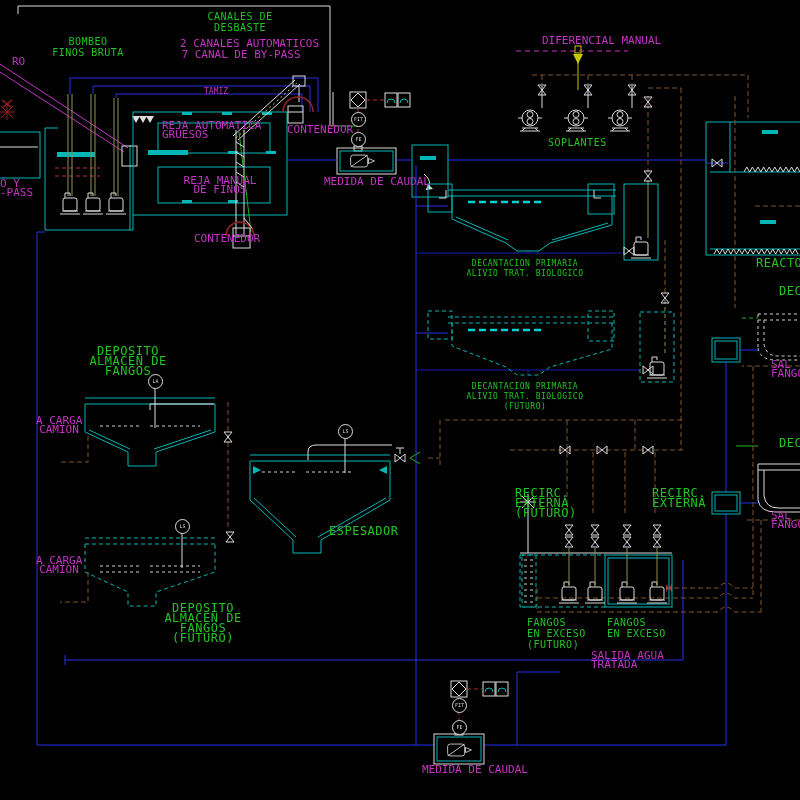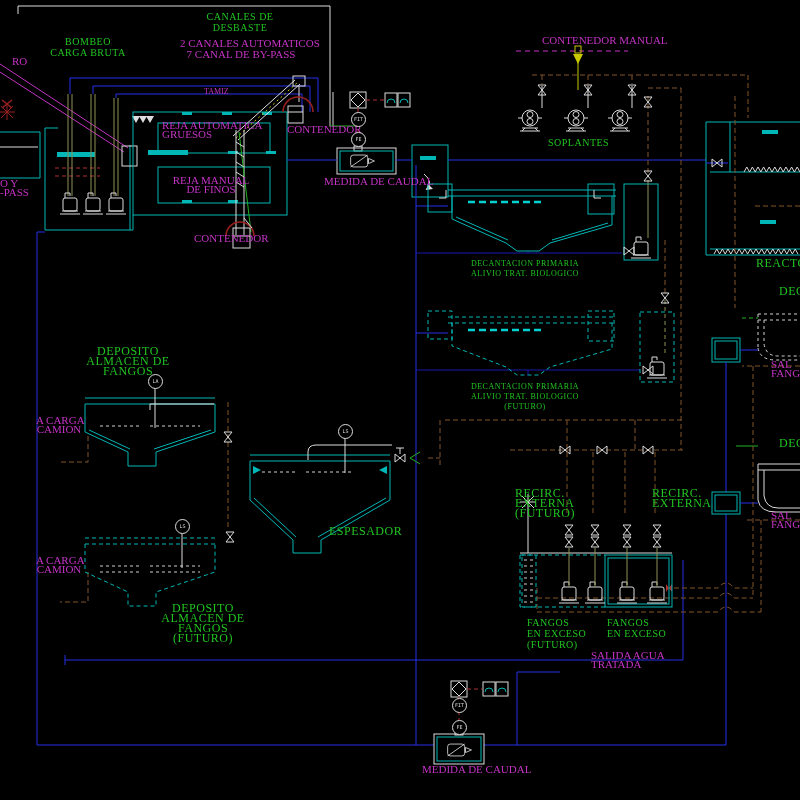--- a/index.html
+++ b/index.html
@@ -14,21 +14,21 @@
   .br{stroke:#80522a;stroke-dasharray:5 3}
   .ol{stroke:#8f8f55}
   .wh{stroke:#dcdcdc}.whf{fill:#dcdcdc;stroke:none}
   .whd{stroke:#cfcfcf;stroke-dasharray:3 3}
   .rd{stroke:#9a2020;stroke-width:1.5}.rdd{stroke:#b03030;stroke-dasharray:4 3}
   .rdl{fill:#b03030;stroke:none}
   .gr{stroke:#22b022}.grd{stroke:#22b022;stroke-dasharray:4 3}
   .mg{stroke:#c433c4}.mgd{stroke:#c433c4;stroke-dasharray:5 4}
   .yl{stroke:#c8c800}.ylf{fill:#c8c800;stroke:none}
   .af{fill:#dcdcdc;stroke:none}
-  .lab{position:absolute;white-space:pre;line-height:1.25;z-index:5;font-family:Liberation Serif, serif;}
+  .lab{position:absolute;white-space:pre;line-height:1.25;z-index:5;}
   .g{color:#21c421;letter-spacing:.5px}
   .m{color:#c433c4}
   .t10{font-size:10px;line-height:11px}
   .t9{font-size:12px;line-height:10px}
   .t8{font-size:8px;line-height:10px}
   .t7{font-size:11px;line-height:9px}
   .ctr{text-align:center}.rgt{text-align:left}
   .tagc{position:absolute;width:13px;height:13px;border:1px solid #dcdcdc;border-radius:50%;
         color:#dcdcdc;font-size:5px;line-height:13px;text-align:center;z-index:6;background:#000;}
 </style>
@@ -356,34 +356,34 @@
     <rect class="wh" x="496" y="682" width="12" height="14"></rect>
     <path class="cy" d="M498,692 a4,4 0 0 1 8,0"></path>
     <rect class="wh" x="455" y="730" width="8" height="5"></rect>
     <rect class="wh" x="434" y="734" width="50" height="30"></rect>
     <rect class="cy" x="437" y="737" width="44" height="24"></rect>
     <use href="#fmeter" transform="translate(457,750) scale(0.85)"></use>
   </g>
 </svg>
 
 <div class="lab g t10 ctr" style="left:40px;top:36px;width:96px">BOMBEO
-CARGA BRUTA</div>
+FINOS BRUTA</div>
 <div class="lab g t10 ctr" style="left:192px;top:11px;width:96px">CANALES DE
 DESBASTE</div>
 <div class="lab m t7 ctr" style="left:180px;top:39px;width:122px">2 CANALES AUTOMATICOS</div>
 <div class="lab m t7 ctr" style="left:180px;top:50px;width:122px">7 CANAL DE BY-PASS</div>
 <div class="lab m t8" style="left:204px;top:87px">TAMIZ</div>
 <div class="lab m t7" style="left:162px;top:121px">REJA AUTOMATICA
 GRUESOS</div>
-<div class="lab m t7 ctr" style="left:172px;top:176px;width:78px">REJA MANUAL
+<div class="lab m t7 ctr" style="left:181px;top:176px;width:78px">REJA MANUAL
 DE FINOS</div>
 <div class="lab m t7" style="left:287px;top:125px">CONTENEDOR</div>
 <div class="lab m t7" style="left:194px;top:234px">CONTENEDOR</div>
 <div class="lab m t7" style="left:324px;top:177px">MEDIDA DE CAUDAL</div>
-<div class="lab m t7" style="left:542px;top:36px">CONTENEDOR MANUAL</div>
+<div class="lab m t7" style="left:542px;top:36px">DIFERENCIAL MANUAL</div>
 <div class="lab g t10" style="left:548px;top:137px">SOPLANTES</div>
 <div class="lab g t8 ctr" style="left:452px;top:259px;width:146px">DECANTACION PRIMARIA
 ALIVIO TRAT. BIOLOGICO</div>
 <div class="lab g t8 ctr" style="left:452px;top:382px;width:146px">DECANTACION PRIMARIA
 ALIVIO TRAT. BIOLOGICO
 (FUTURO)</div>
 <div class="lab g t9 ctr" style="left:84px;top:346px;width:88px">DEPOSITO
 ALMACEN DE
 FANGOS</div>
 <div class="lab m t7 ctr" style="left:36px;top:416px;width:46px">A CARGA

